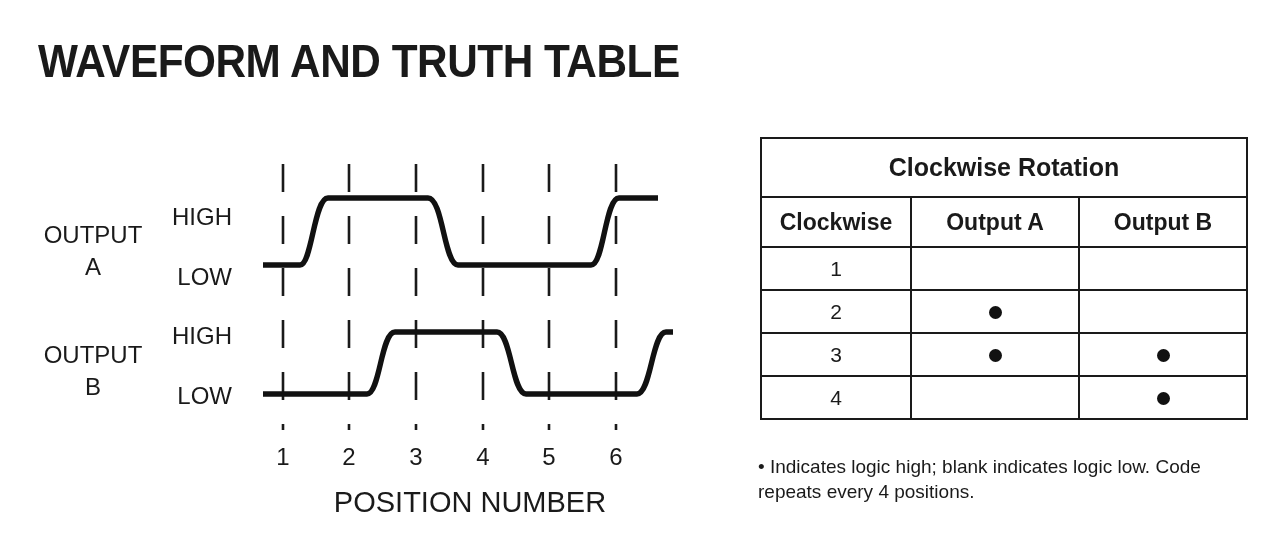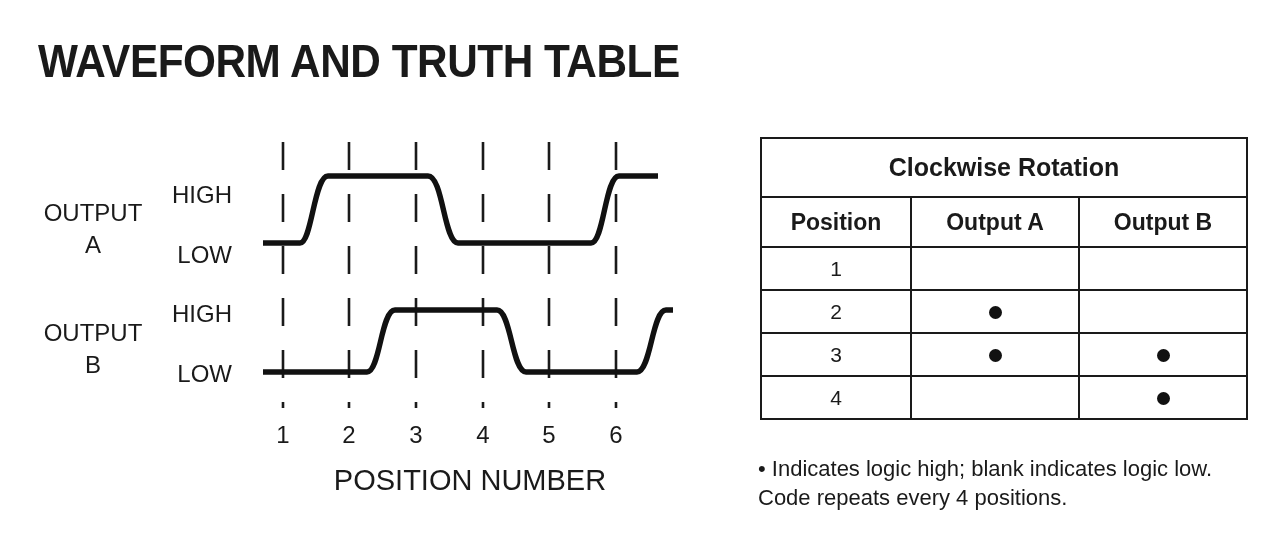--- a/index.html
+++ b/index.html
@@ -13,21 +13,21 @@
   }
   .page-title{
     position:absolute;left:38px;top:34px;
     font-size:46px;font-weight:700;letter-spacing:-0.5px;
     color:#1a1a1a;
     transform:scaleX(0.92);transform-origin:left center;
     white-space:nowrap;
   }
 
   
-  .waveform-panel{position:absolute;left:0;top:96px;width:720px;height:420px;padding-left:12px;}
+  .waveform-panel{position:absolute;left:0;top:118px;width:720px;height:420px;padding-left:12px;}
   .wf-svg{position:absolute;left:0;top:0;}
 
   .axis-caption{
     position:absolute;left:250px;top:368px;width:440px;
     text-align:center;font-size:29px;color:#1a1a1a;
   }
 
   
   .table-wrap{position:absolute;left:760px;top:137px;width:486px;}
   table.truth{
@@ -45,21 +45,21 @@
   .col-pos{width:150px;}
   .col-a{width:168px;}
   .col-b{width:168px;}
   .dot{
     display:inline-block;width:13px;height:13px;
     border-radius:50%;background:#111111;vertical-align:middle;
   }
 
   .footnote{
     position:absolute;left:758px;top:455px;width:480px;
-    font-size:22px;line-height:1.3;color:#1a1a1a;
+    font-size:19px;line-height:1.3;color:#1a1a1a;
   }
 </style>
 </head>
 <body>
 
 <div class="page-title">WAVEFORM AND TRUTH TABLE</div>
 
 <div class="waveform-panel">
 
   <svg class="wf-svg" width="720" height="420" viewBox="0 0 720 420">
@@ -123,21 +123,21 @@
     <colgroup>
       <col class="col-pos">
         <col class="col-a">
         <col class="col-b">
     </colgroup>
     <thead>
       <tr>
         <th class="tt-title" colspan="3">Clockwise Rotation</th>
       </tr>
       <tr>
-        <th class="tt-head">Position</th>
+        <th class="tt-head">Clockwise</th>
         <th class="tt-head">Output A</th>
         <th class="tt-head">Output B</th>
       </tr>
     </thead>
     <tbody>
       <tr>
         <td class="tt-cell">1</td>
         <td class="tt-cell">
           
         </td>

